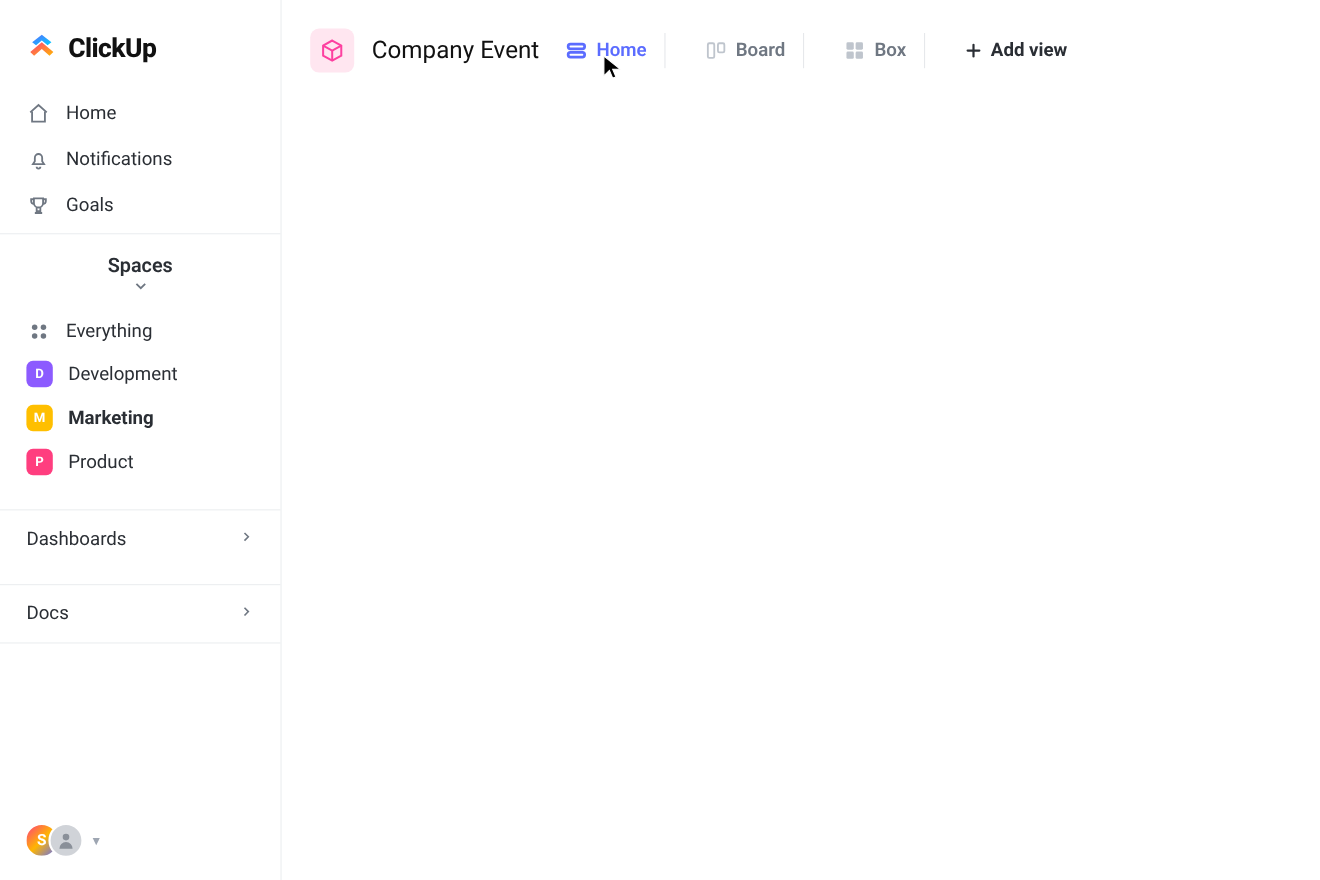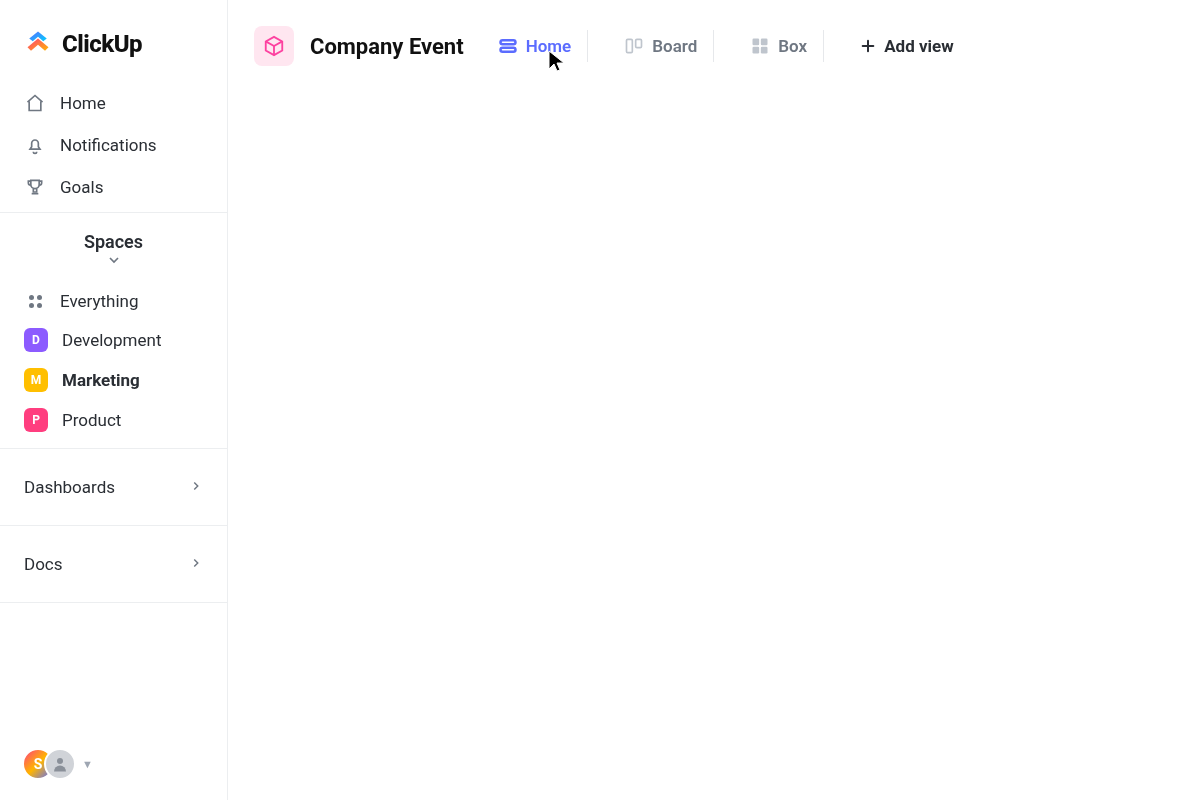--- a/index.html
+++ b/index.html
@@ -10,21 +10,21 @@
     color: #2a2e34;
     width: 1200px;
     height: 800px;
     overflow: hidden;
     position: relative;
   }
 
   
   .app { display: flex; height: 100%; }
   .sidebar {
-    width: 228px;
+    width: 256px;
     border-right: 1px solid #eceef0;
     display: flex;
     flex-direction: column;
   }
   .main {
     flex: 1;
     display: flex;
     flex-direction: column;
   }
 
@@ -112,23 +112,24 @@
     font-weight: 700;
     color: #fff;
   }
   .bold { font-weight: 700; }
 
   .section-row {
     border-top: 1px solid #eceef0;
     display: flex;
     align-items: center;
     justify-content: space-between;
-    padding: 28px 24px;
+    padding: 16px 24px;
     font-size: 17px;
     cursor: pointer;
+    margin-top: 15px;
   }
 
   
   .sidebar-footer {
     margin-top: auto;
     padding: 20px 22px;
     display: flex;
     align-items: center;
   }
   .avatars { display: flex; align-items: center; }
@@ -150,24 +151,23 @@
   }
   .page-icon {
     width: 40px; height: 40px;
     border-radius: 8px;
     background: #ffe6f0;
     display: inline-flex; align-items: center; justify-content: center;
     color: #fd41a0;
   }
   .page-title {
     font-size: 22px;
-    font-weight: 700;
+    font-weight: 400;
     color: #111;
     margin-left: 8px;
-    margin-right: 10px;
   }
   .tabs { display: flex; align-items: center; }
   .tab {
     display: inline-flex;
     align-items: center;
     gap: 8px;
     padding: 6px 16px;
     font-size: 17px;
     font-weight: 600;
     color: #6f7782;

